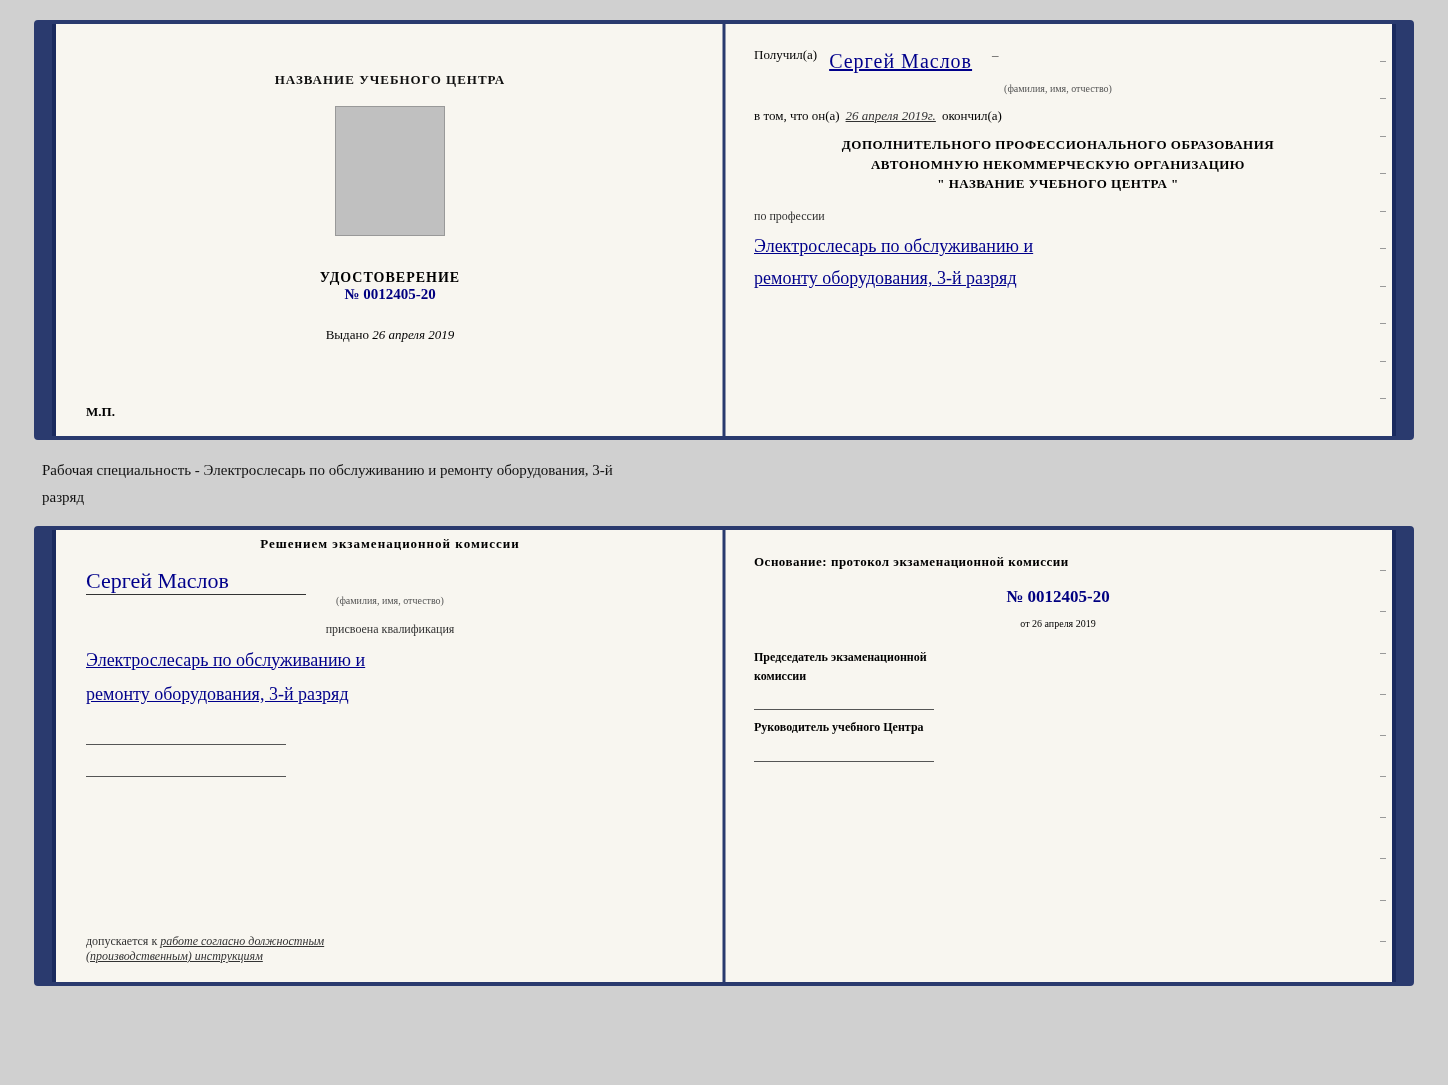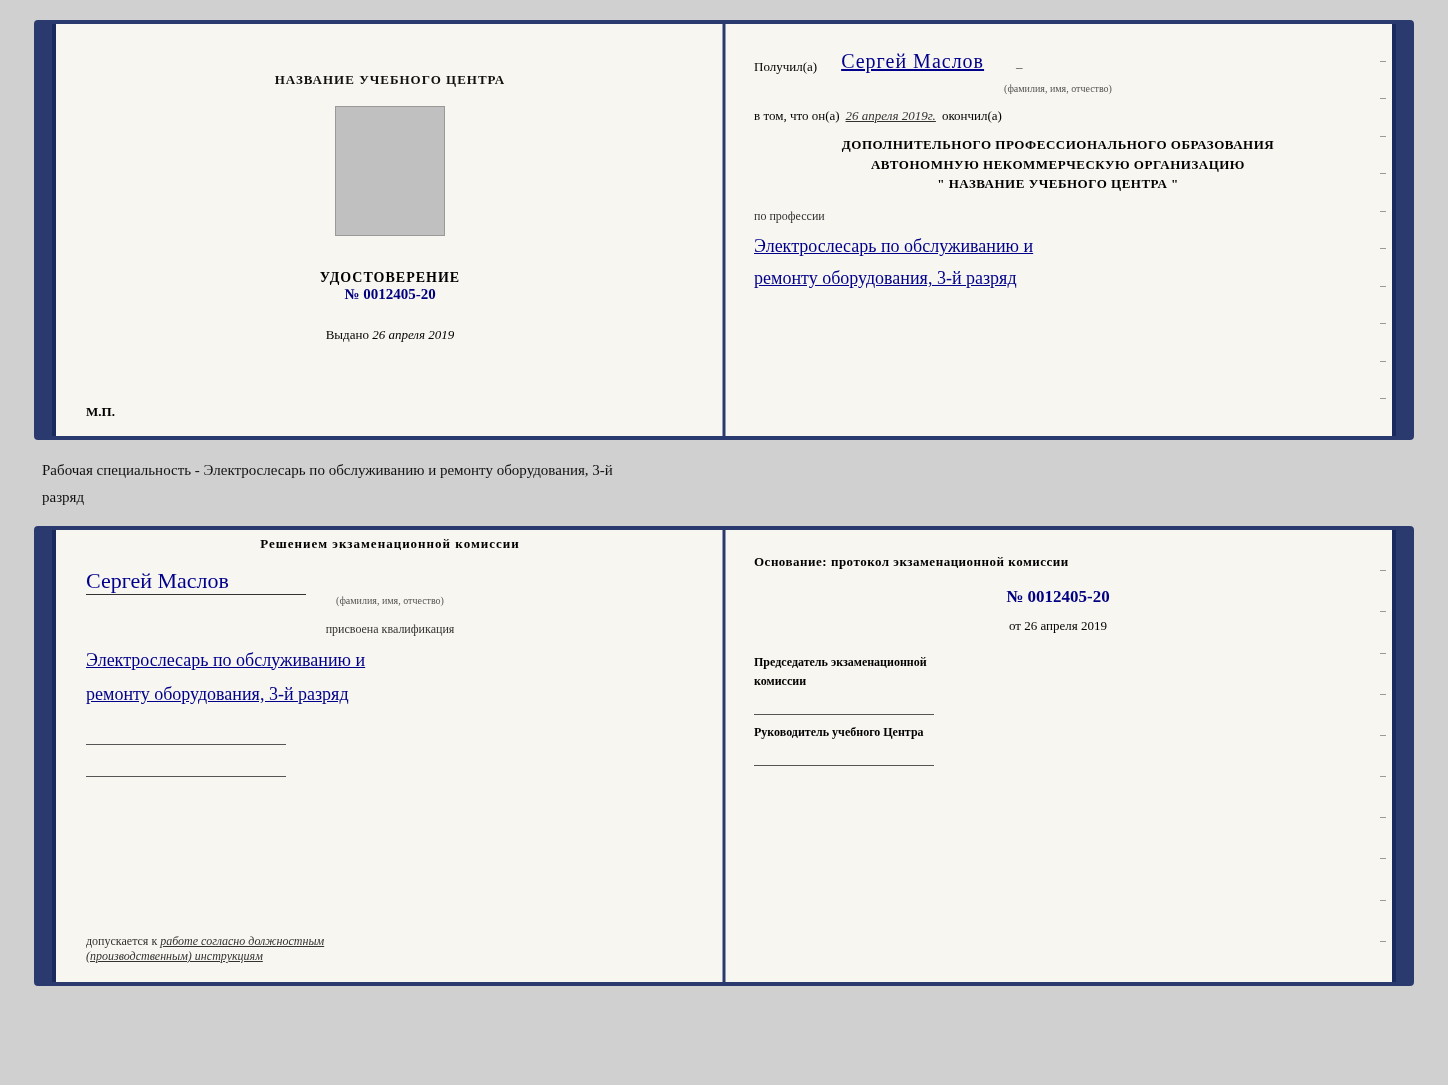--- a/index.html
+++ b/index.html
@@ -133,22 +133,22 @@
 
     
     .doc1 .panel-right {
       font-size: 13px;
       line-height: 1.7;
       padding-top: 20px;
     }
 
     .poluchil-line {
       display: flex;
-      align-items: flex-end;
-      gap: 24px;
+      align-items: flex-start;
+      gap: 12px;
       margin-bottom: 4px;
     }
 
     .poluchil-line .label-text {
       white-space: nowrap;
       font-size: 13px;
     }
 
     .handwritten-name {
       font-family: 'Segoe Script', 'Brush Script MT', cursive;
@@ -317,21 +317,21 @@
 
     .protocol-number {
       font-size: 17px;
       font-weight: bold;
       color: #000080;
       text-align: center;
       margin: 6px 0;
     }
 
     .ot-line {
-      font-size: 13px;
+      font-size: 10px;
       margin: 4px 0 16px 0;
       text-align: center;
     }
 
     .predsedatel-block {
       font-size: 12px;
       font-weight: bold;
       margin-bottom: 6px;
       max-width: 200px;
     }

